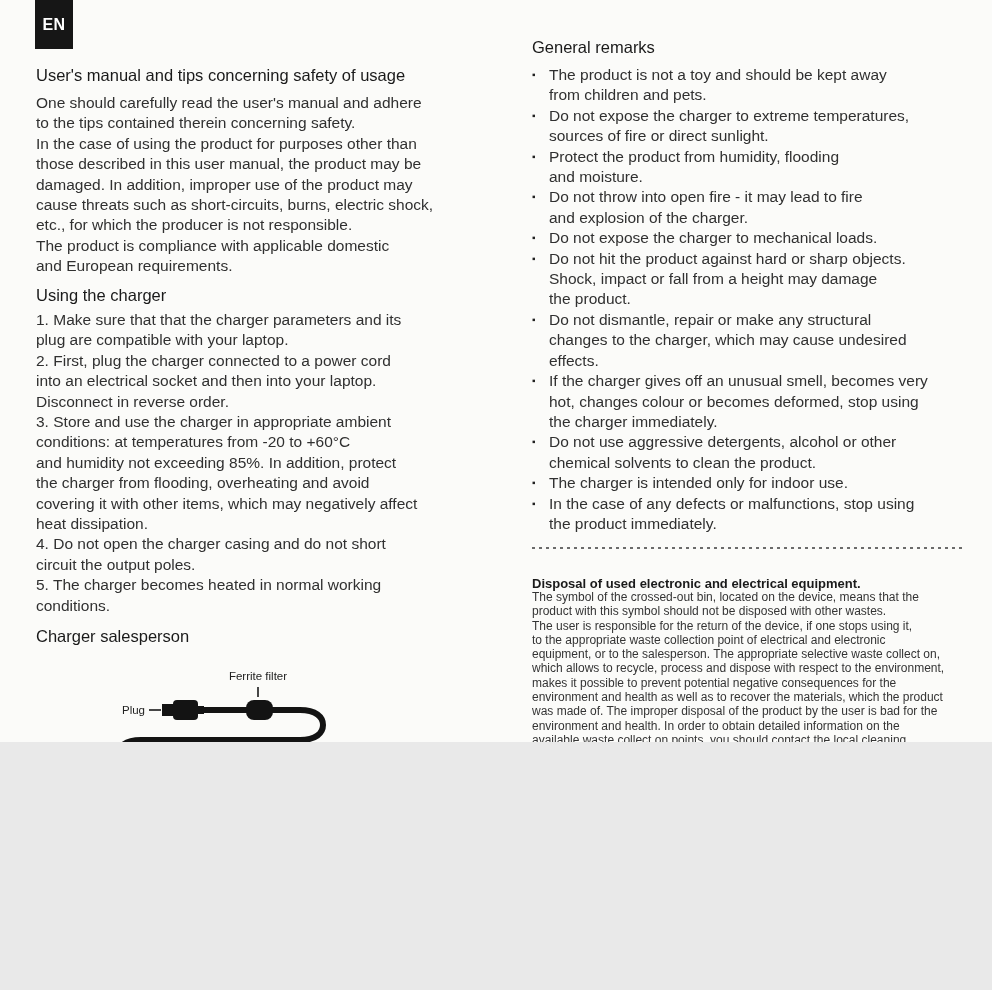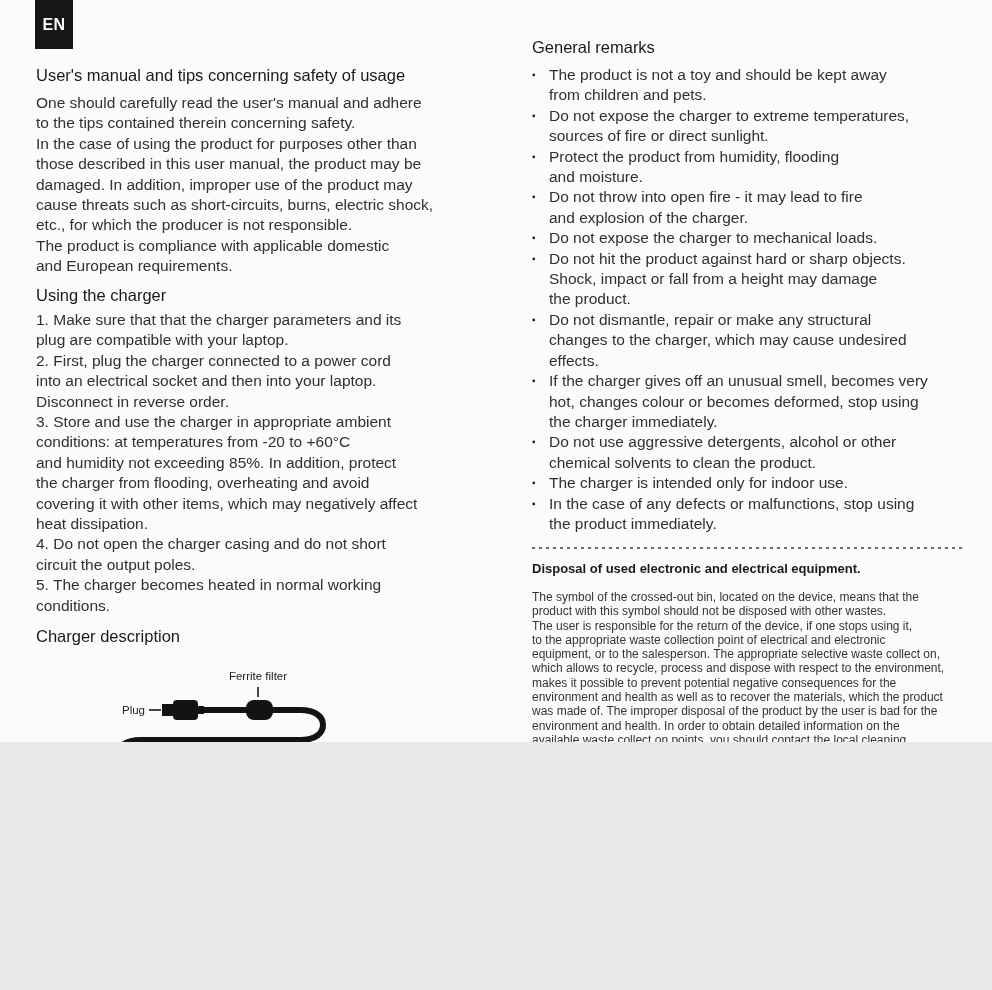--- a/index.html
+++ b/index.html
@@ -77,21 +77,21 @@
 conditions: at temperatures from -20 to +60°C
 and humidity not exceeding 85%. In addition, protect
 the charger from flooding, overheating and avoid
 covering it with other items, which may negatively affect
 heat dissipation.
 4. Do not open the charger casing and do not short
 circuit the output poles.
 5. The charger becomes heated in normal working
 conditions.</div>
 
-  <h2 class="sec-heading" style="left:36px; top:627px;">Charger description</h2>
+  <h2 class="sec-heading" style="left:36px; top:627px;">Charger salesperson</h2>
 
   <svg class="diagram" width="400" height="182" viewBox="0 0 400 182">
 
     <text x="198" y="17" text-anchor="middle" class="diag-label">Ferrite filter</text>
     <line x1="198" y1="24" x2="198" y2="34" stroke="#1a1a1a" stroke-width="1.6"></line>
 
     <text x="85" y="51" text-anchor="end" class="diag-label">Plug</text>
     <line x1="89" y1="47" x2="101" y2="47" stroke="#1a1a1a" stroke-width="1.6"></line>
 
     <rect x="102" y="41" width="11" height="12" fill="#131313"></rect>
@@ -181,21 +181,21 @@
     </div>
       <div class="bullet-item">
       <span class="bullet-marker">▪</span>
       <span class="bullet-text">In the case of any defects or malfunctions, stop using
 the product immediately.</span>
     </div>
     </div>
 
   <div class="dashed-divider"></div>
 
-  <h3 class="small-heading" style="left:532px; top:561px;">Disposal of used electronic and electrical equipment.</h3>
+  <h3 class="small-heading" style="left:532px; top:576px;">Disposal of used electronic and electrical equipment.</h3>
 
   <div class="fine-text" style="left:532px; top:582px;">The symbol of the crossed-out bin, located on the device, means that the
 product with this symbol should not be disposed with other wastes.
 The user is responsible for the return of the device, if one stops using it,
 to the appropriate waste collection point of electrical and electronic
 equipment, or to the salesperson. The appropriate selective waste collect on,
 which allows to recycle, process and dispose with respect to the environment,
 makes it possible to prevent potential negative consequences for the
 environment and health as well as to recover the materials, which the product
 was made of. The improper disposal of the product by the user is bad for the

